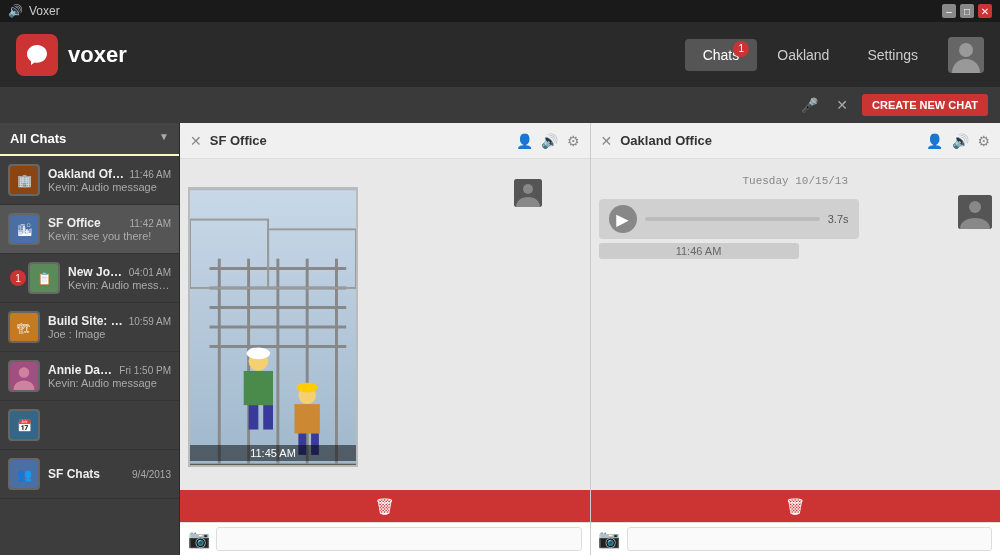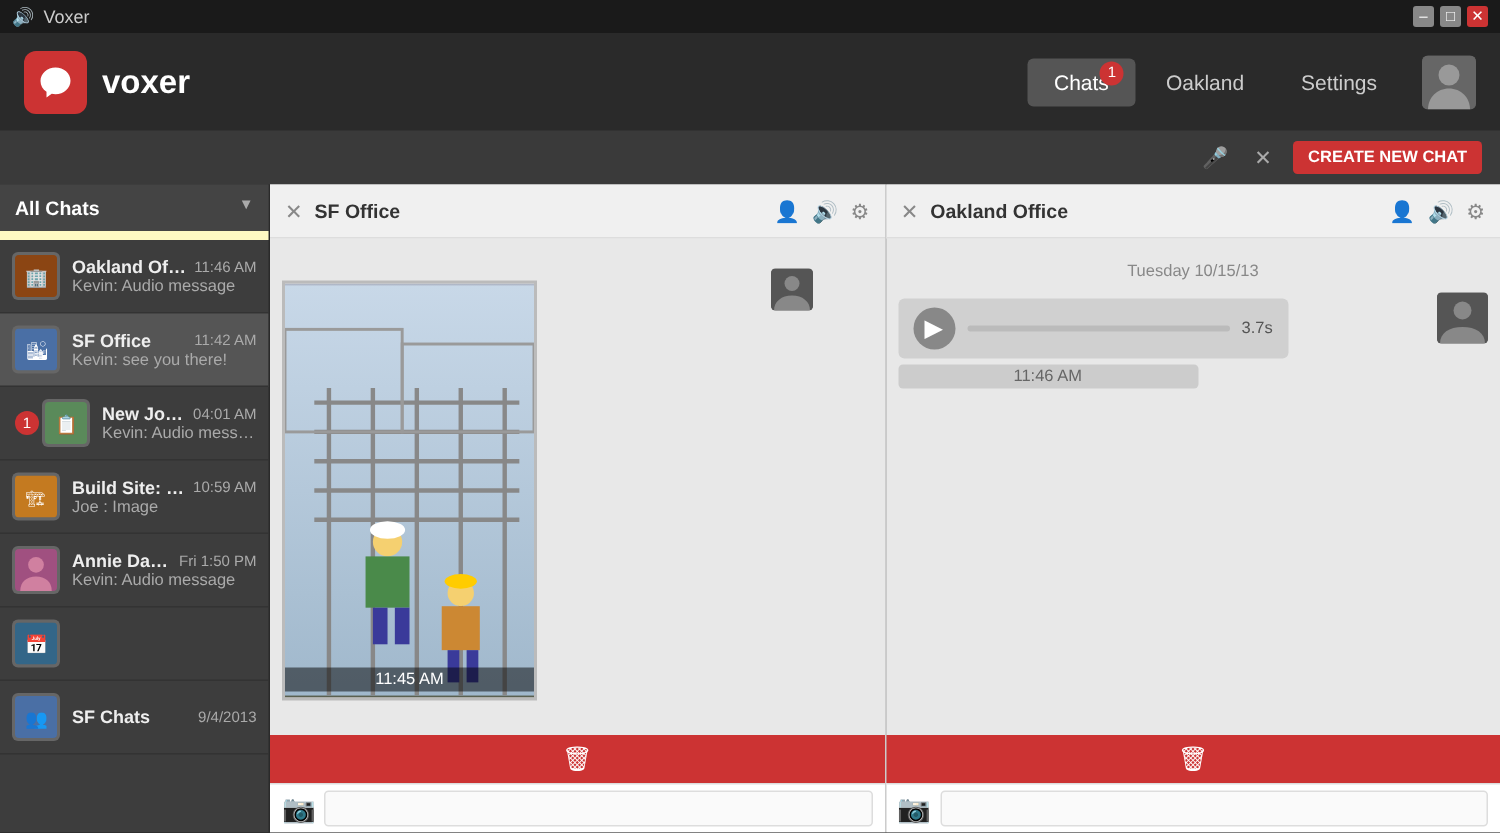--- a/index.html
+++ b/index.html
@@ -79,21 +79,21 @@
     
     #main { display: flex; height: calc(555px - 22px - 65px - 36px); }
 
     
     #sidebar {
       width: 180px; background: #3d3d3d; display: flex; flex-direction: column;
       border-right: 1px solid #2a2a2a; flex-shrink: 0;
     }
     #sidebar-header {
       display: flex; align-items: flex-start; justify-content: space-between;
-      padding: 8px 10px; background: #444; border-bottom: 6px solid #fef9c3;
+      padding: 8px 10px; background: #444; border-bottom: 2px solid #fef9c3;
     }
     #sidebar-title { color: #fff; font-size: 13px; font-weight: bold; }
     #sidebar-dropdown { color: #aaa; font-size: 10px; cursor: pointer; }
     #search-box {
       padding: 6px 8px; background: #333; border-bottom: 1px solid #2a2a2a;
     }
     #search-input {
       width: 100%; background: #555; border: none; border-radius: 12px;
       padding: 4px 10px; color: #ccc; font-size: 12px; outline: none;
     }
@@ -130,21 +130,21 @@
     .panel-header {
       background: #f0f0f0; padding: 6px 10px; display: flex; align-items: center;
       border-bottom: 1px solid #ddd; height: 36px;
     }
     .panel-close { color: #888; cursor: pointer; font-size: 14px; margin-right: 8px; }
     .panel-title { flex: 1; font-size: 13px; font-weight: bold; color: #333; }
     .panel-icons { display: flex; gap: 8px; align-items: center; }
     .panel-icon { color: #888; font-size: 14px; cursor: pointer; }
 
     .panel-messages { flex: 1; overflow-y: auto; padding: 8px; }
-    .date-divider { text-align: center; color: #888; font-size: 11px; margin: 8px 0; }
+    .date-divider { text-align: center; color: #888; font-size: 11px; margin: 8px 0; font-family: Liberation Mono, monospace; }
     .msg-timestamp {
       position: absolute; bottom: 4px; left: 0; right: 0;
       text-align: center; background: rgba(0,0,0,0.5); color: #fff; font-size: 11px; padding: 2px;
     }
 
     .audio-msg {
       display: flex; align-items: center; gap: 8px;
       background: #d0d0d0; border-radius: 4px; padding: 6px 10px;
       margin: 4px 0; max-width: 220px; position: relative;
     }

